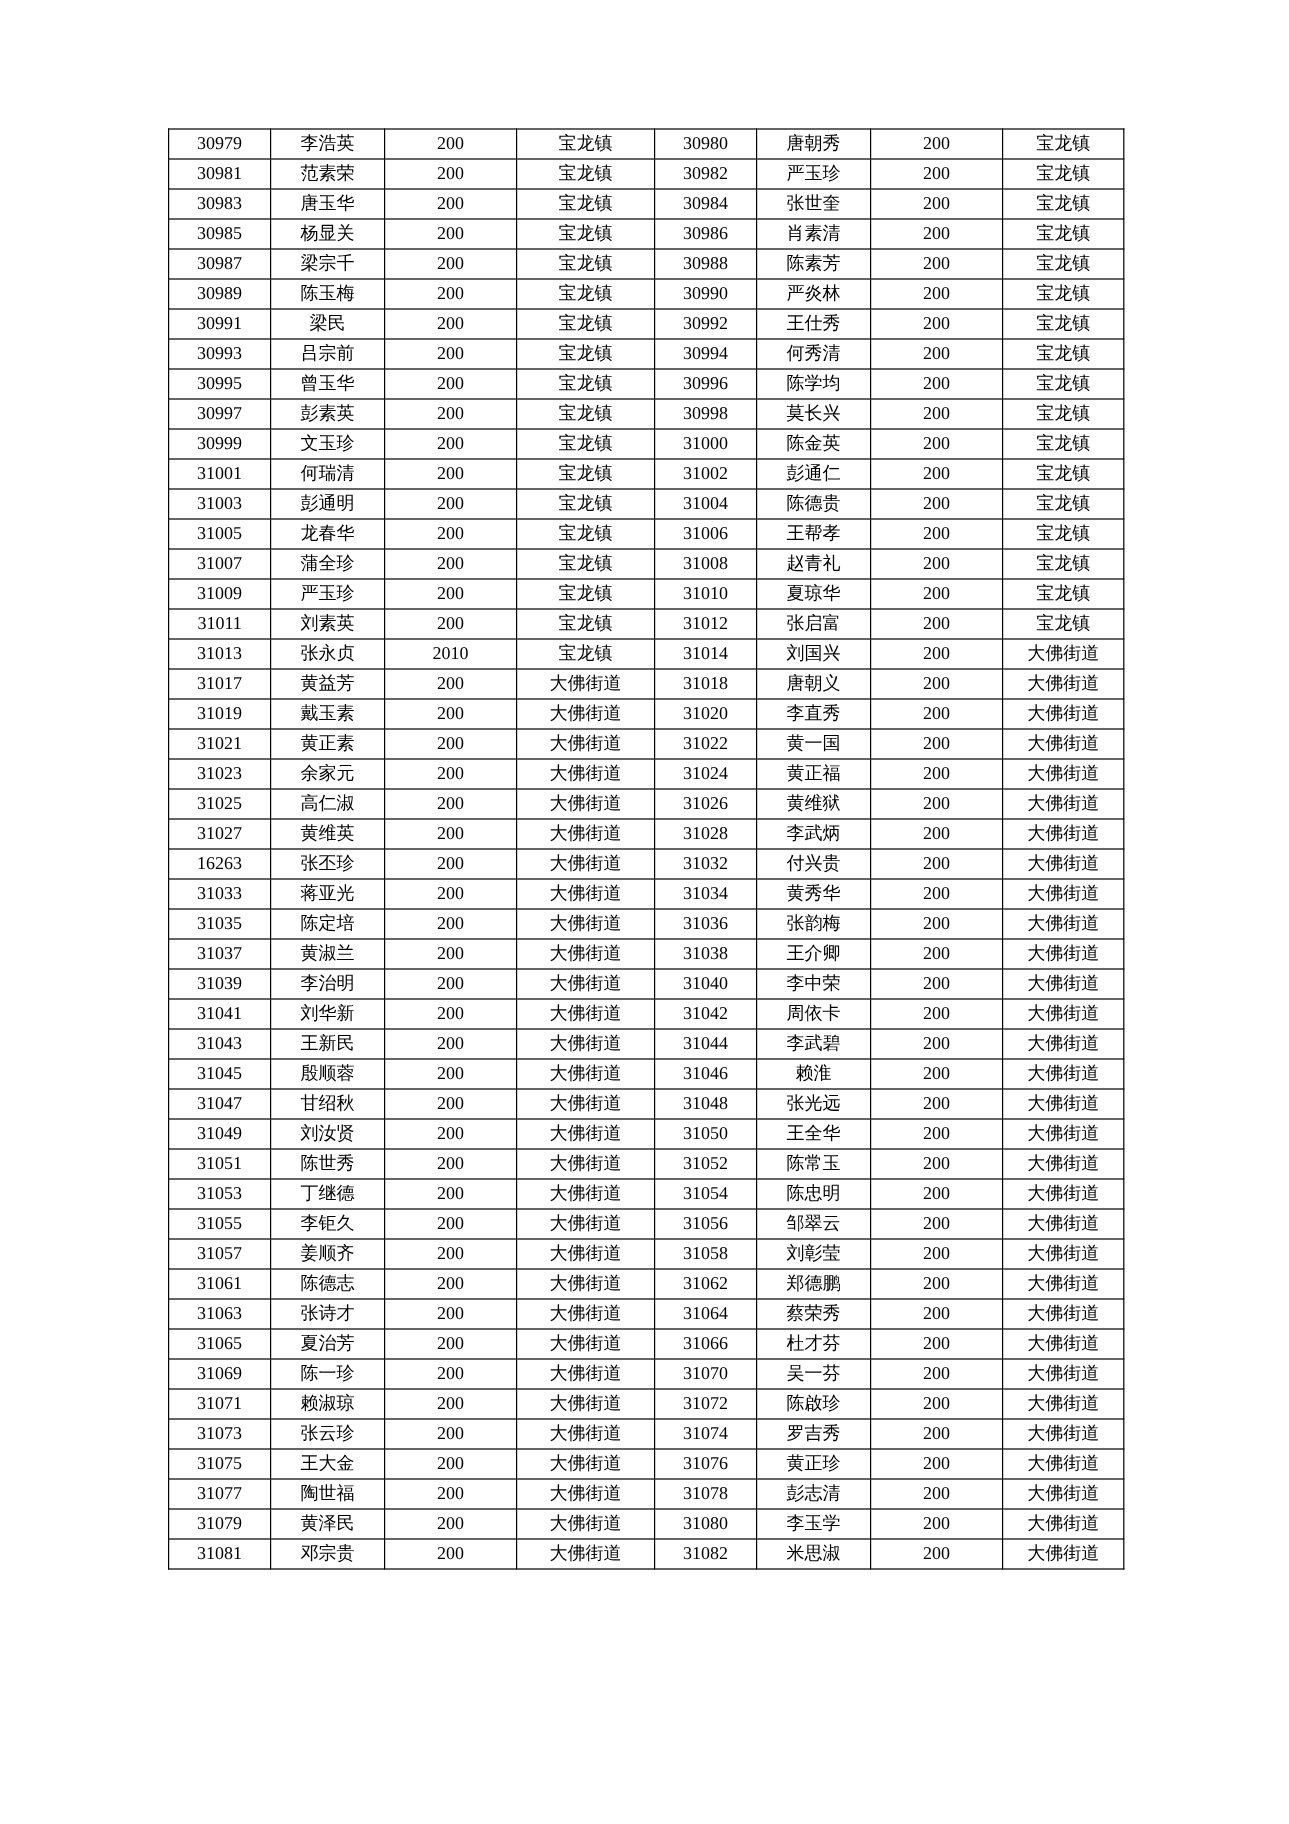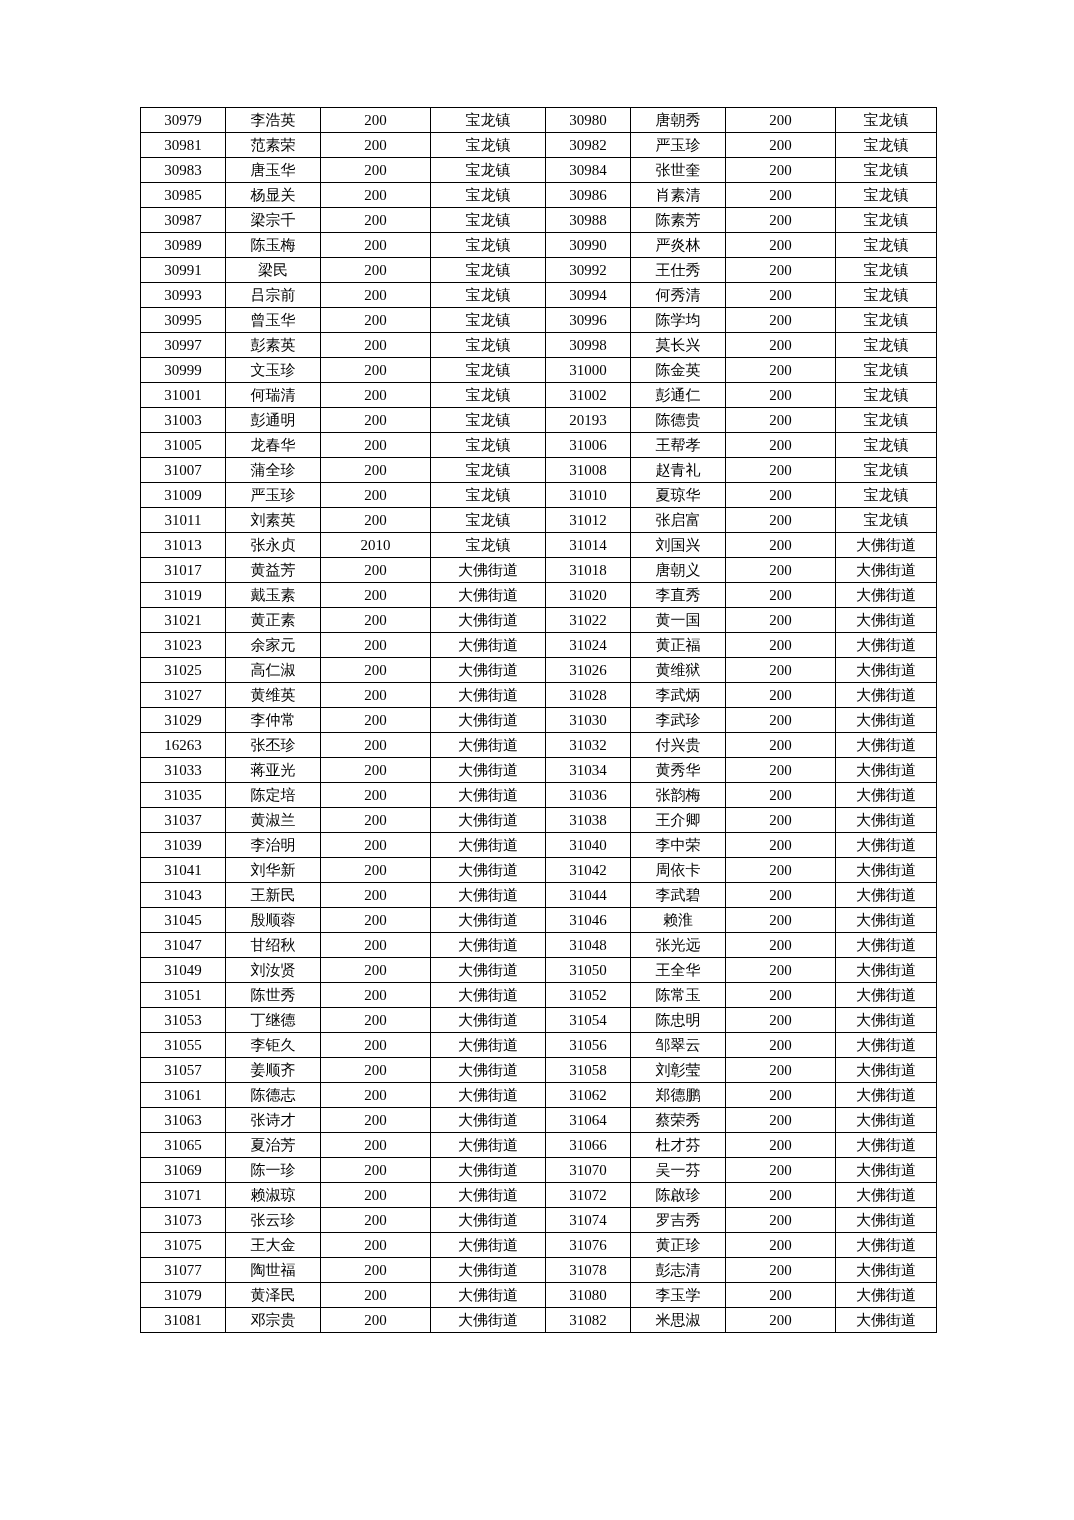--- a/index.html
+++ b/index.html
@@ -181,21 +181,21 @@
           <td>31002</td>
           <td>彭通仁</td>
           <td>200</td>
           <td>宝龙镇</td>
         </tr>
         <tr>
           <td>31003</td>
           <td>彭通明</td>
           <td>200</td>
           <td>宝龙镇</td>
-          <td>20193</td>
+          <td>31004</td>
           <td>陈德贵</td>
           <td>200</td>
           <td>宝龙镇</td>
         </tr>
         <tr>
           <td>31005</td>
           <td>龙春华</td>
           <td>200</td>
           <td>宝龙镇</td>
           <td>31006</td>
@@ -293,30 +293,20 @@
           <td>200</td>
           <td>大佛街道</td>
         </tr>
         <tr>
           <td>31027</td>
           <td>黄维英</td>
           <td>200</td>
           <td>大佛街道</td>
           <td>31028</td>
           <td>李武炳</td>
-          <td>200</td>
-          <td>大佛街道</td>
-        </tr>
-        <tr>
-          <td>31029</td>
-          <td>李仲常</td>
-          <td>200</td>
-          <td>大佛街道</td>
-          <td>31030</td>
-          <td>李武珍</td>
           <td>200</td>
           <td>大佛街道</td>
         </tr>
         <tr>
           <td>16263</td>
           <td>张丕珍</td>
           <td>200</td>
           <td>大佛街道</td>
           <td>31032</td>
           <td>付兴贵</td>

